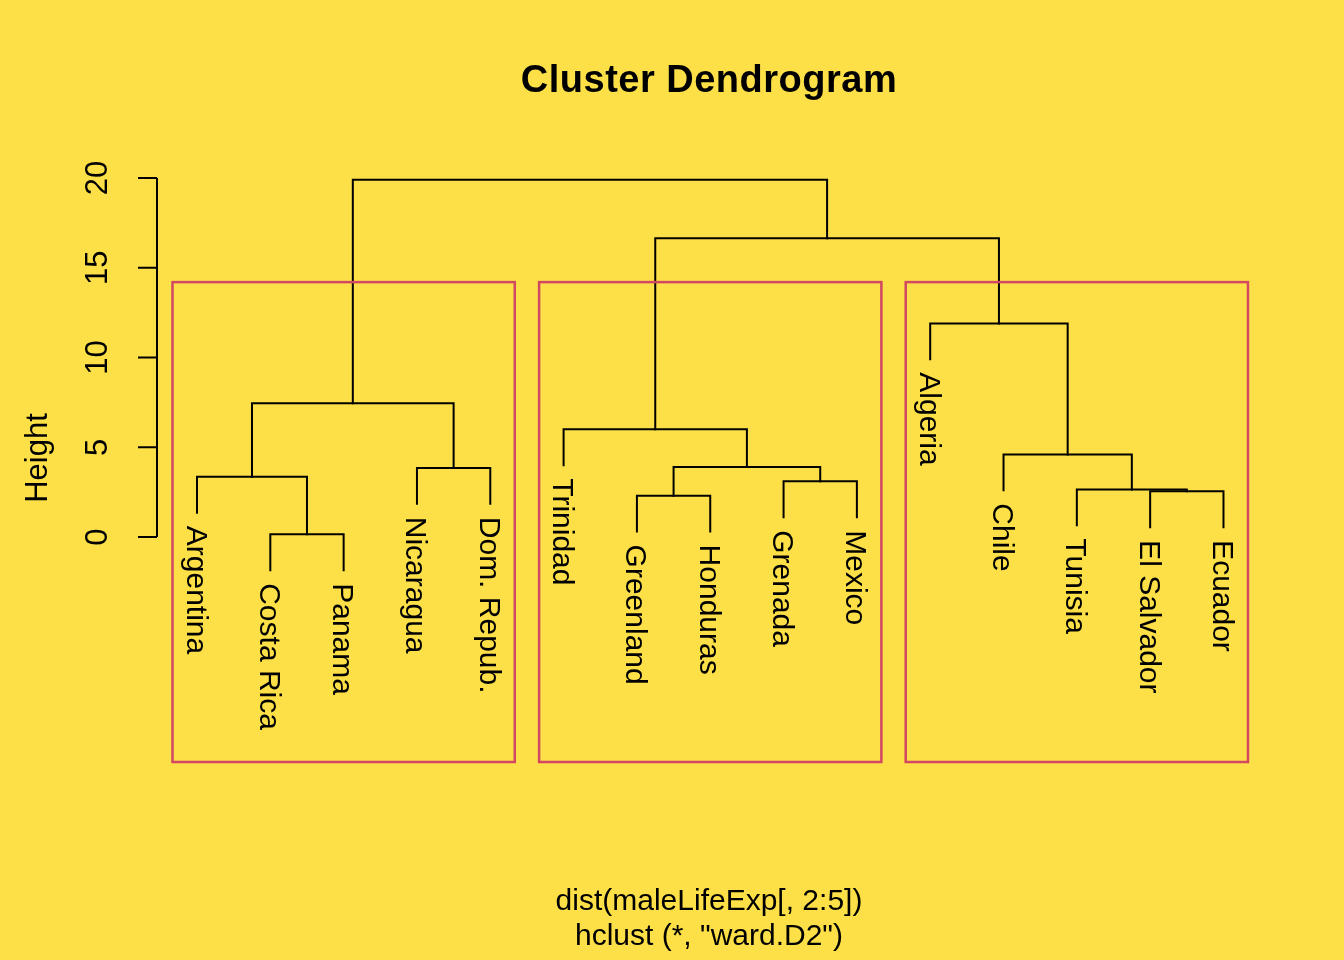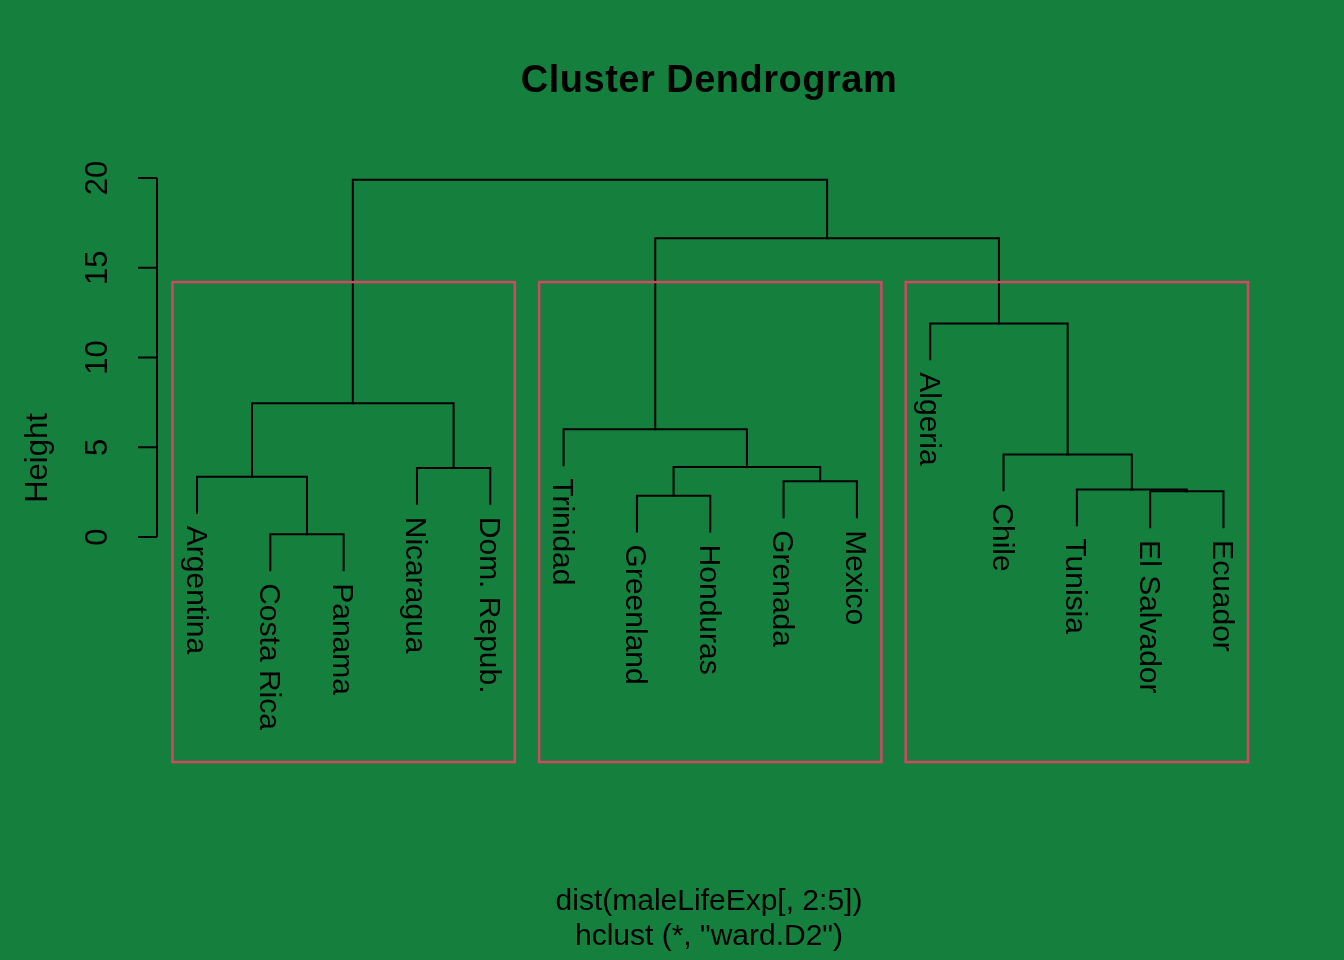--- a/index.html
+++ b/index.html
@@ -1,16 +1,16 @@
 <!DOCTYPE html>
 <html><head>
 <meta charset="utf-8">
 <style>
   html,body{margin:0;padding:0;background:#ffffff;}
-  #figure{position:relative;width:1344px;height:960px;background:#15803d;overflow:hidden;
+  #figure{position:relative;width:1344px;height:960px;background:#fde047;overflow:hidden;
           font-family:"Liberation Sans", sans-serif;color:#000;}
   #chart-title{position:absolute;left:0;top:58px;width:1418px;text-align:center;
                font-size:38px;font-weight:bold;letter-spacing:0.5px;}
   #y-axis-label{position:absolute;left:37px;top:458px;transform:translate(-50%,-50%) rotate(-90deg);
                 font-size:31px;white-space:nowrap;}
   #caption{position:absolute;left:0;top:882px;width:1418px;text-align:center;
            font-size:30px;line-height:35px;}
   svg text{font-family:"Liberation Sans", sans-serif;}
 </style>
 </head>

